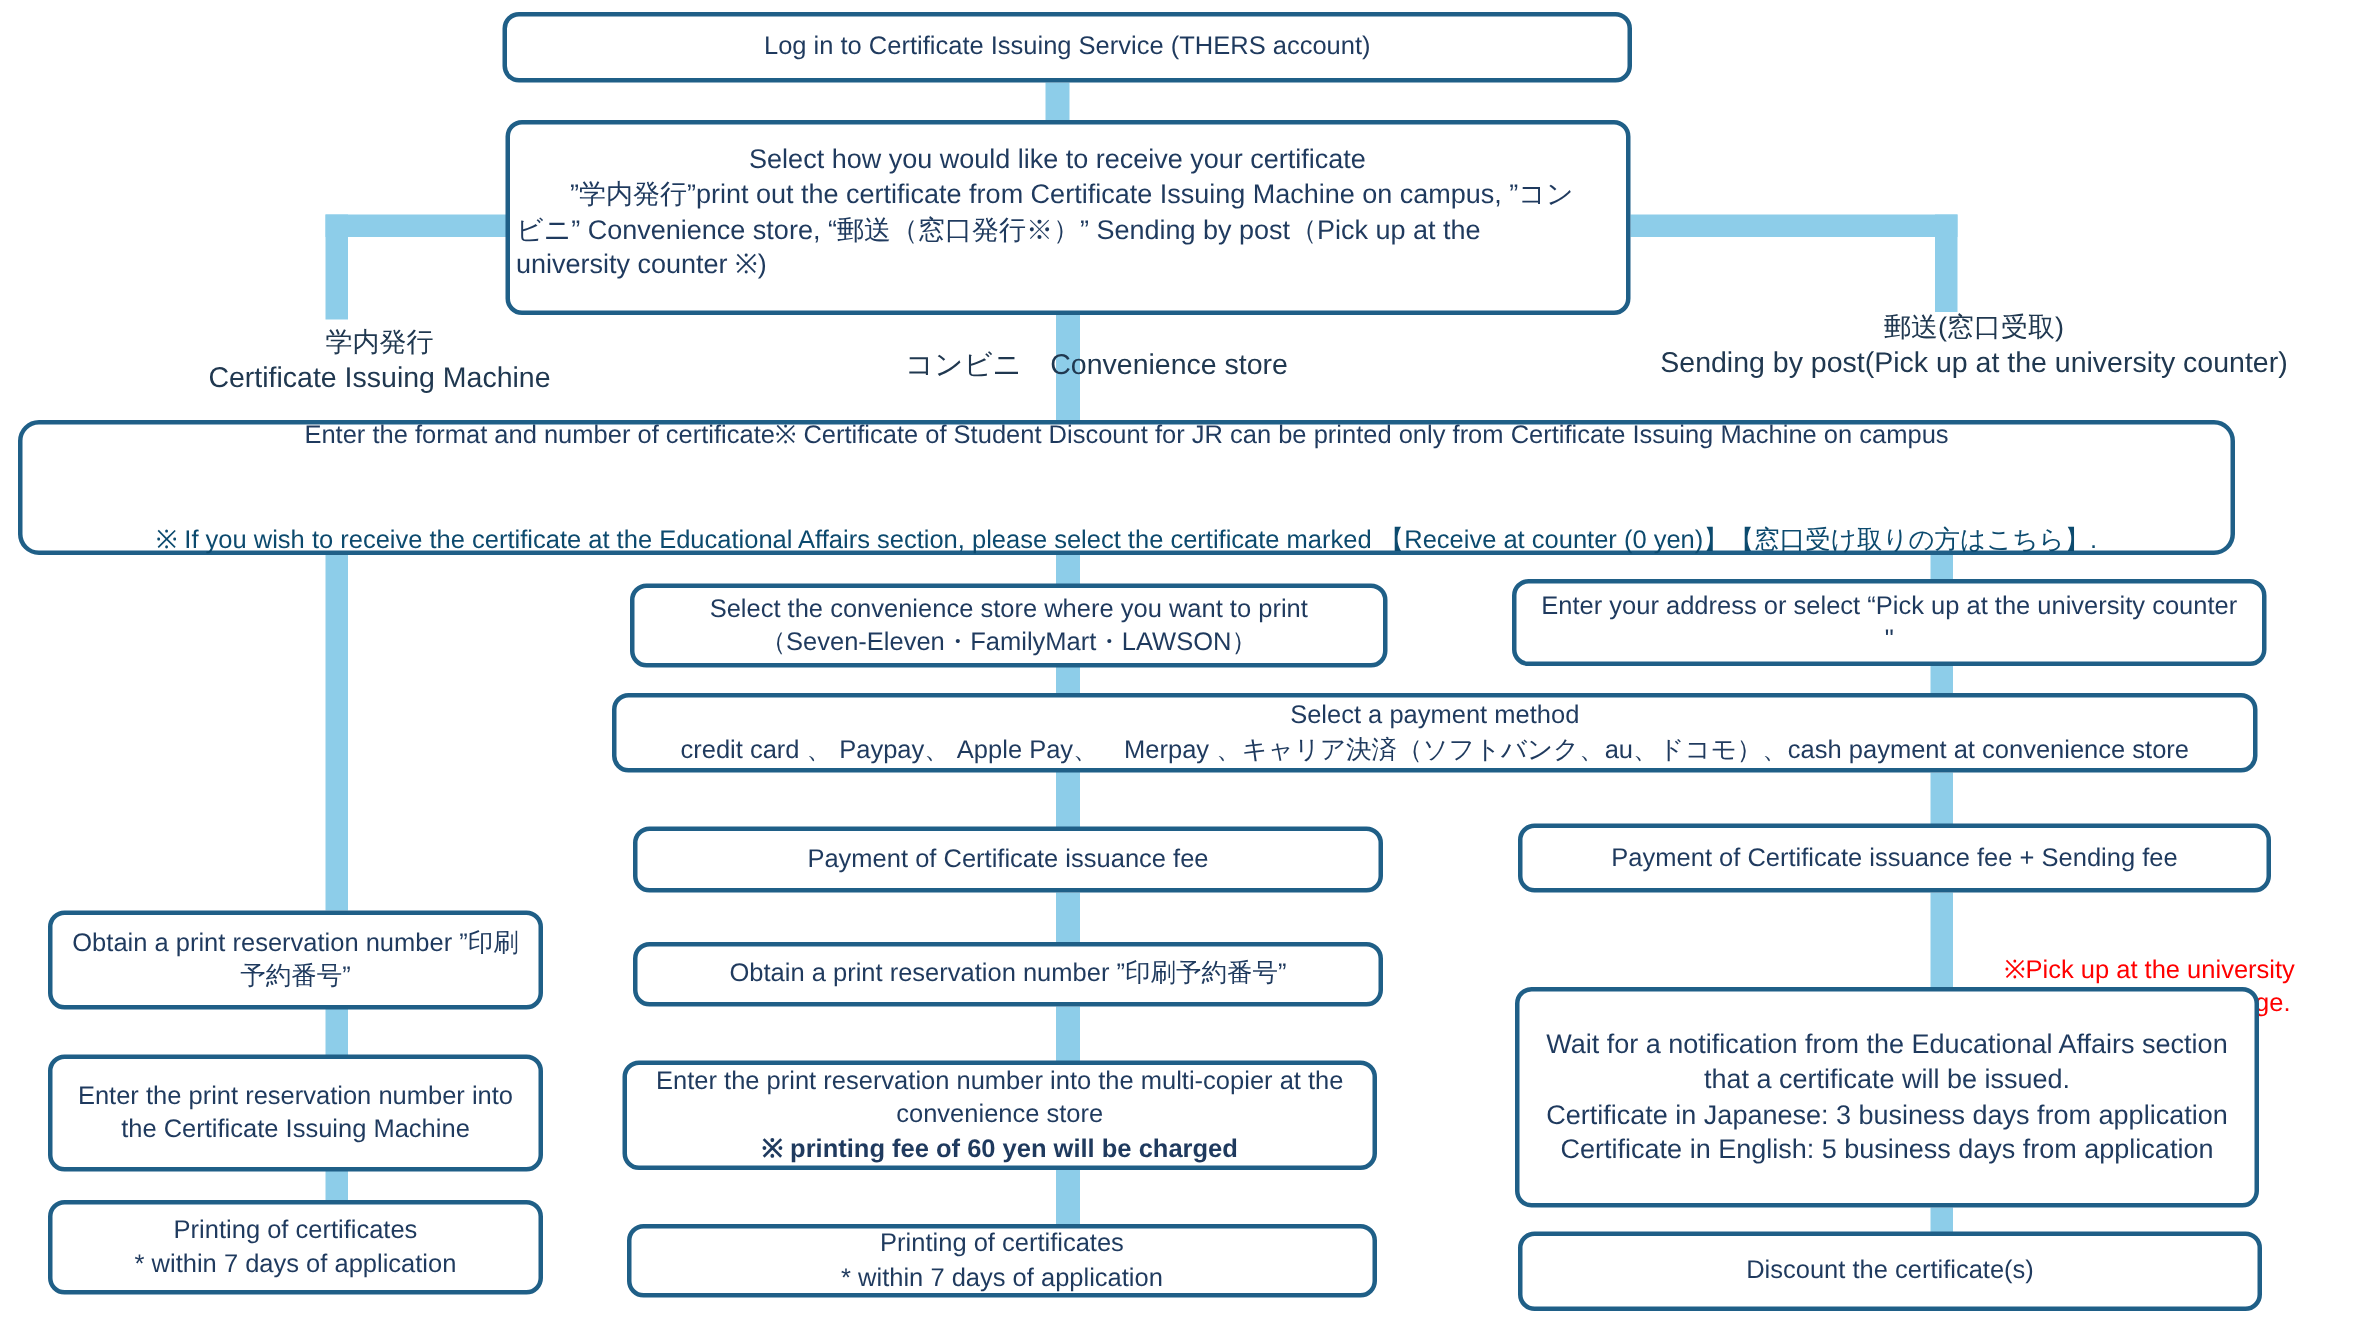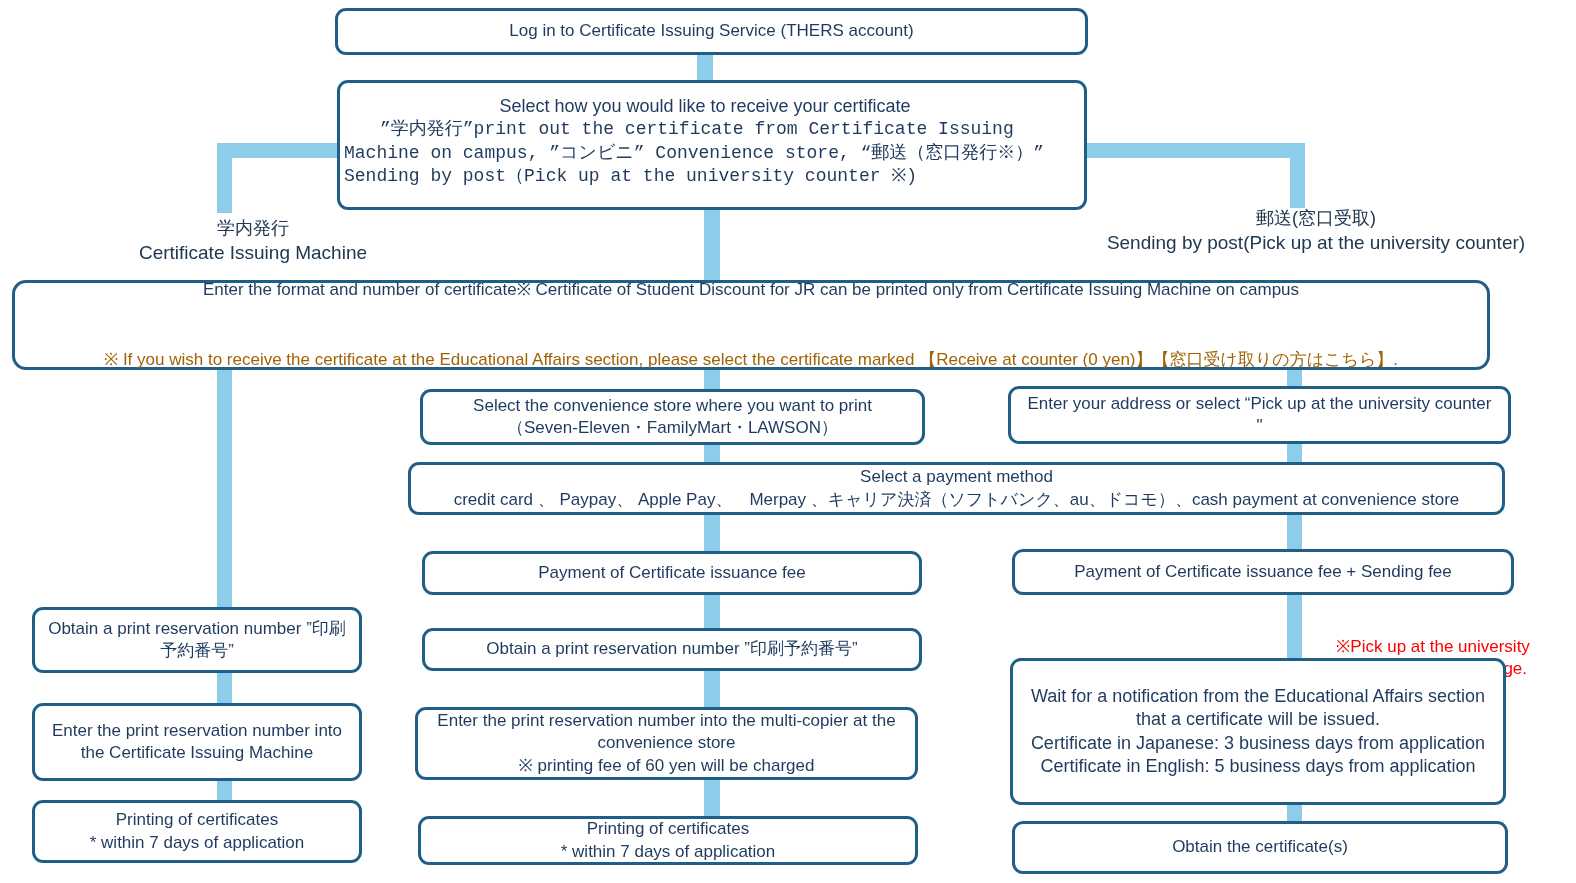--- a/index.html
+++ b/index.html
@@ -11,24 +11,24 @@
   .stage { position:absolute; left:0; top:0; width:1576px; height:883px;border-radius:13px; }
   .conn { position:absolute; background:#8DCDE9; }
   .node {
     position:absolute; box-sizing:border-box;
     background:#ffffff; border:3px solid #1F5F87; border-radius:11px;
     display:flex; flex-direction:column; justify-content:center; align-items:center;
     text-align:center; font-size:17px; line-height:1.3; padding:4px 12px;
   }
   .node.wide { border-radius:14px;gap:48px; }
   .nowrap { white-space:nowrap; }
-  .red { color:#a16207; }
-  .bold { font-weight:normal;text-align:right; }
+  .red { color:#0c4a6e; }
+  .bold { font-weight:bold;text-align:right; }
   .select-node { justify-content:flex-start; padding:12px 18px 8px 4px; font-size:18px; }
-  .para { text-align:left; text-indent:36px; width:100%;font-family:Liberation Mono, monospace; }
+  .para { text-align:left; text-indent:36px; width:100%; }
   .label { position:absolute; text-align:center; font-size:19px; line-height:1.35; color:#203850; }
   .label .ja { font-size:18px; }
   .freenote { position:absolute; text-align:center; font-size:17px; line-height:1.3; color:#FF0000;margin-top:36px; }
 </style>
 </head>
 <body>
 
 <div class="stage">
 
   <div class="conn" style="left:697px;top:55px;width:16px;height:27px"></div>
@@ -60,20 +60,23 @@
   </div>
 
   <div class="node select-node" style="left:337px;top:80px;width:750px;height:130px">
     <div>Select how you would like to receive your certificate</div>
     <div class="para">”学内発行”print out the certificate from Certificate Issuing Machine on campus, ”コンビニ” Convenience store, “郵送（窓口発行※）” Sending by post（Pick up at the university counter ※)</div>
   </div>
 
   <div class="label" style="left:53px;top:216px;width:400px">
     <div class="ja">学内発行</div>
     <div>Certificate Issuing Machine</div>
+  </div>
+  <div class="label" style="left:531px;top:231px;width:400px">
+    <div>コンビニ　Convenience store</div>
   </div>
   <div class="label" style="left:1066px;top:206px;width:500px">
     <div class="ja">郵送(窓口受取)</div>
     <div>Sending by post(Pick up at the university counter)</div>
   </div>
 
   <div class="node wide" style="left:12px;top:280px;width:1478px;height:90px">
     <div class="nowrap">Enter the format and number of certificate※ Certificate of Student Discount for JR can be printed only from Certificate Issuing Machine on campus</div>
     <div class="nowrap red">※ If you wish to receive the certificate at the Educational Affairs section, please select the certificate marked 【Receive at counter (0 yen)】【窓口受け取りの方はこちら】.</div>
   </div>
@@ -132,16 +135,16 @@
     <div>counter is free of charge.</div>
   </div>
 
   <div class="node" style="left:1010px;top:658px;width:496px;height:147px;font-size:18px">
     <div>Wait for a notification from the Educational Affairs section that a certificate will be issued.</div>
     <div>Certificate in Japanese: 3 business days from application</div>
     <div>Certificate in English: 5 business days from application</div>
   </div>
 
   <div class="node" style="left:1012px;top:821px;width:496px;height:53px">
-    <div>Obtain the certificate(s)</div>
+    <div>Discount the certificate(s)</div>
   </div>
 
 </div>
 
 </body></html>

